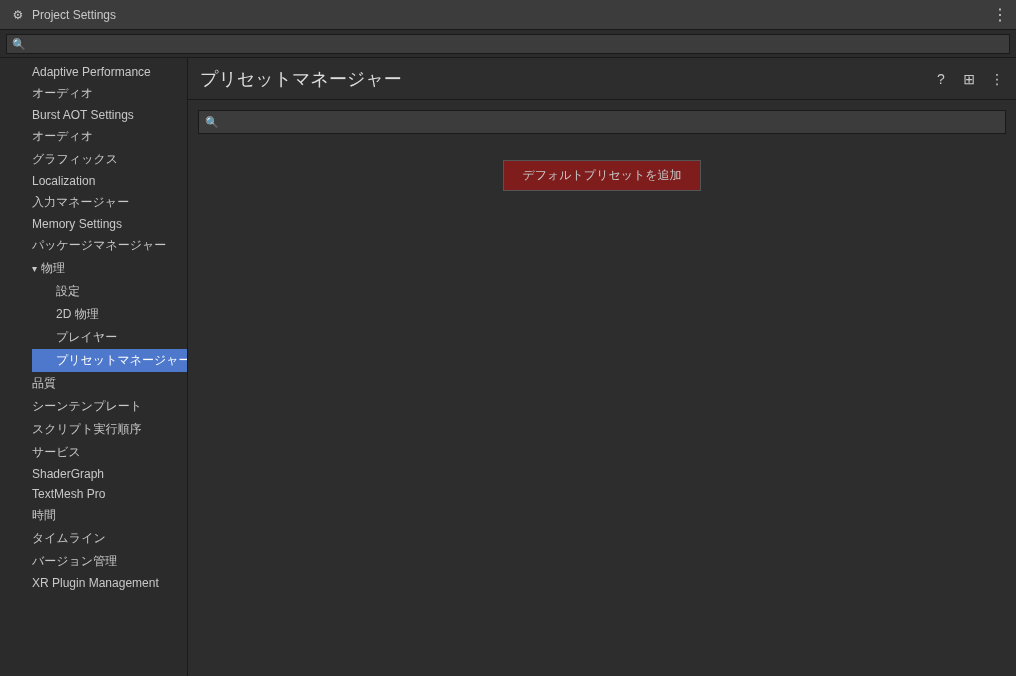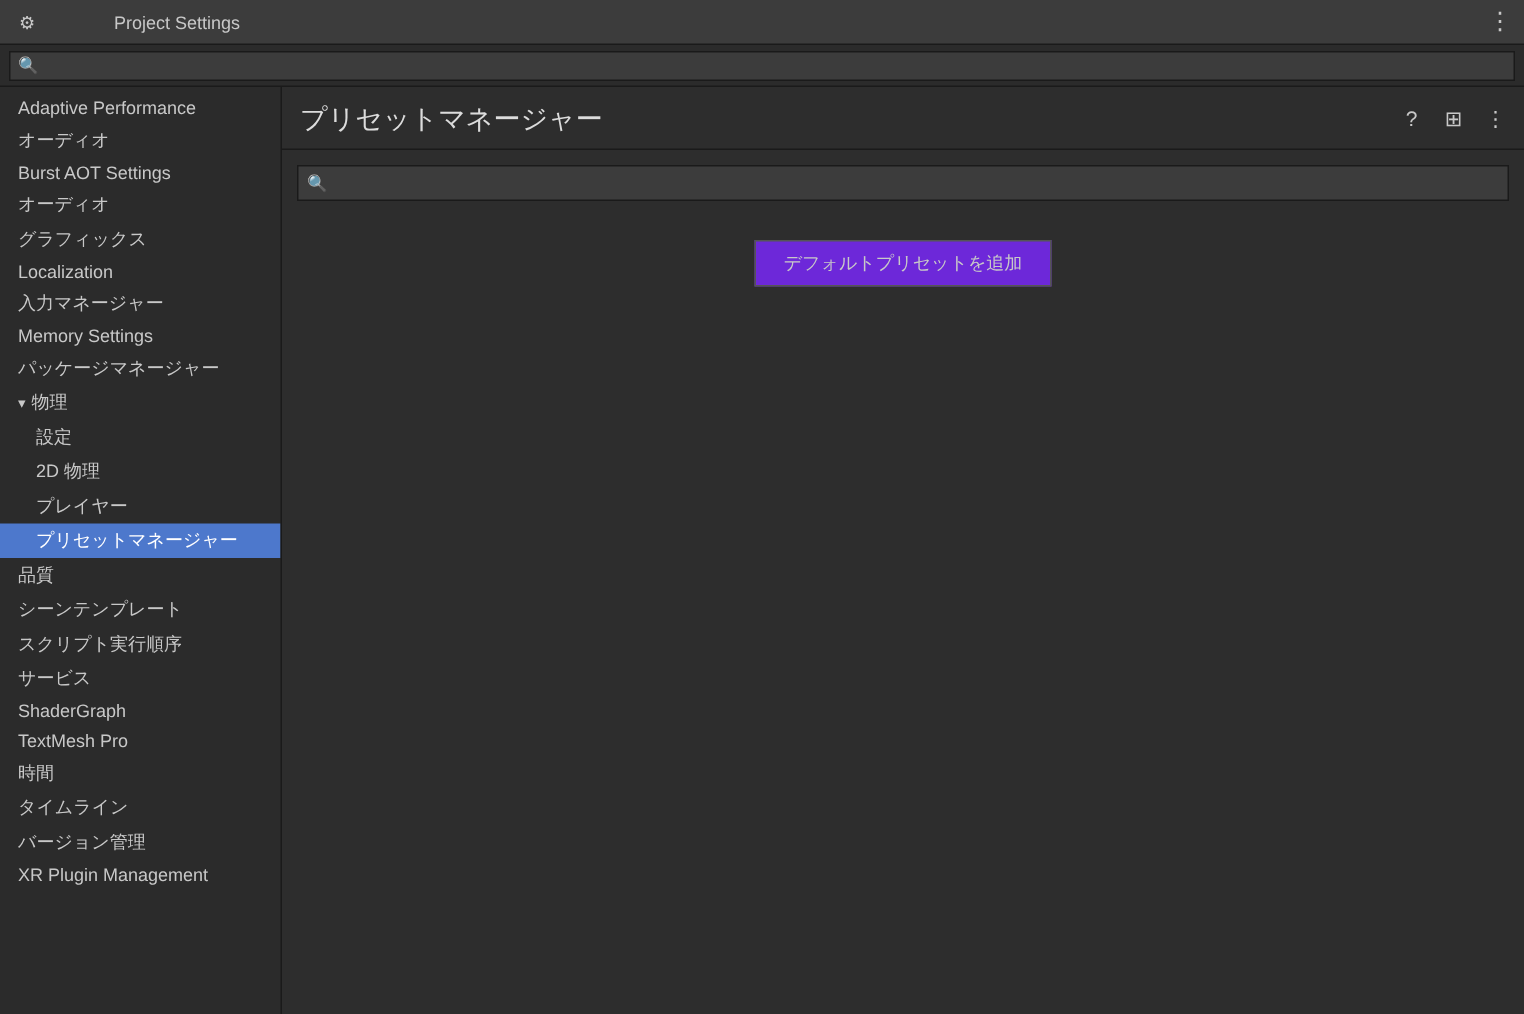--- a/index.html
+++ b/index.html
@@ -27,21 +27,20 @@
       width: 16px;
       height: 16px;
       margin-right: 6px;
       display: flex;
       align-items: center;
       justify-content: center;
     }
     #title-bar .title-text {
       font-size: 12px;
       color: #c8c8c8;
-      margin-left: 44px;
     }
     #title-bar .title-menu-btn {
       position: absolute;
       right: 8px;
       top: 50%;
       transform: translateY(-50%);
       color: #c8c8c8;
       cursor: pointer;
       font-size: 16px;
       line-height: 1;
@@ -88,27 +87,28 @@
     
     #sidebar {
       width: 188px;
       background: #2b2b2b;
       border-right: 1px solid #1a1a1a;
       overflow-y: auto;
       padding: 4px 0;
       flex-shrink: 0;
     }
     .sidebar-item {
-      padding: 3px 8px 3px 12px;
+      padding: 3px 8px 3px 0;
       cursor: pointer;
       color: #c8c8c8;
       font-size: 12px;
       white-space: nowrap;
       display: flex;
       align-items: center;
+      margin-left: 32px;
     }
     .sidebar-item.active {
       background: #4d78cc;
       color: #ffffff;
     }
     .sidebar-item.indent {
       padding-left: 24px;
     }
     .sidebar-item .chevron {
       margin-right: 4px;
@@ -186,21 +186,21 @@
     .content-search-icon {
       color: #888;
       font-size: 11px;
       margin-right: 4px;
     }
 
     
     #add-preset-btn {
       align-self: center;
       margin-top: 10px;
-      background: #6d28d9;
+      background: #7f1d1d;
       border: 1px solid #555;
       color: #c8c8c8;
       padding: 6px 18px;
       font-size: 12px;
       cursor: pointer;
       outline: none;
     }
 
     
     ::-webkit-scrollbar { width: 6px; }

